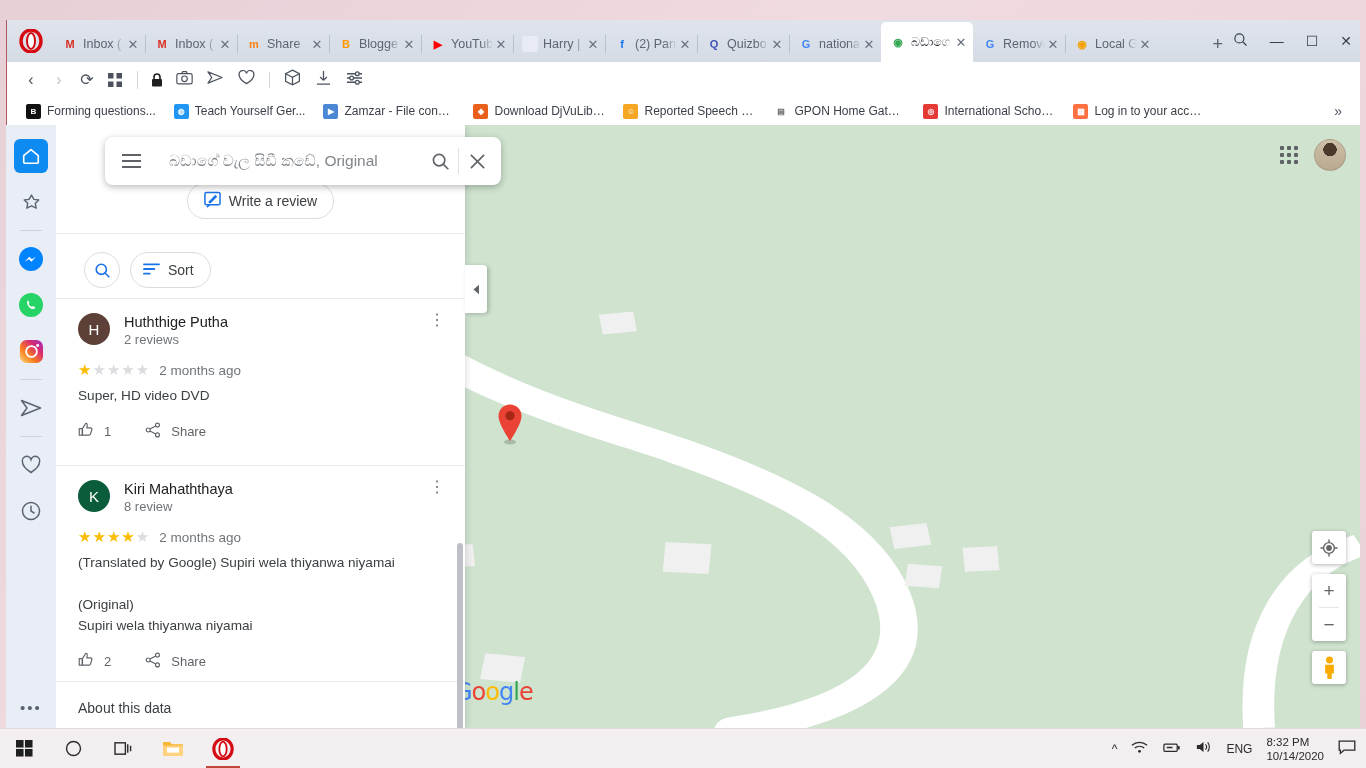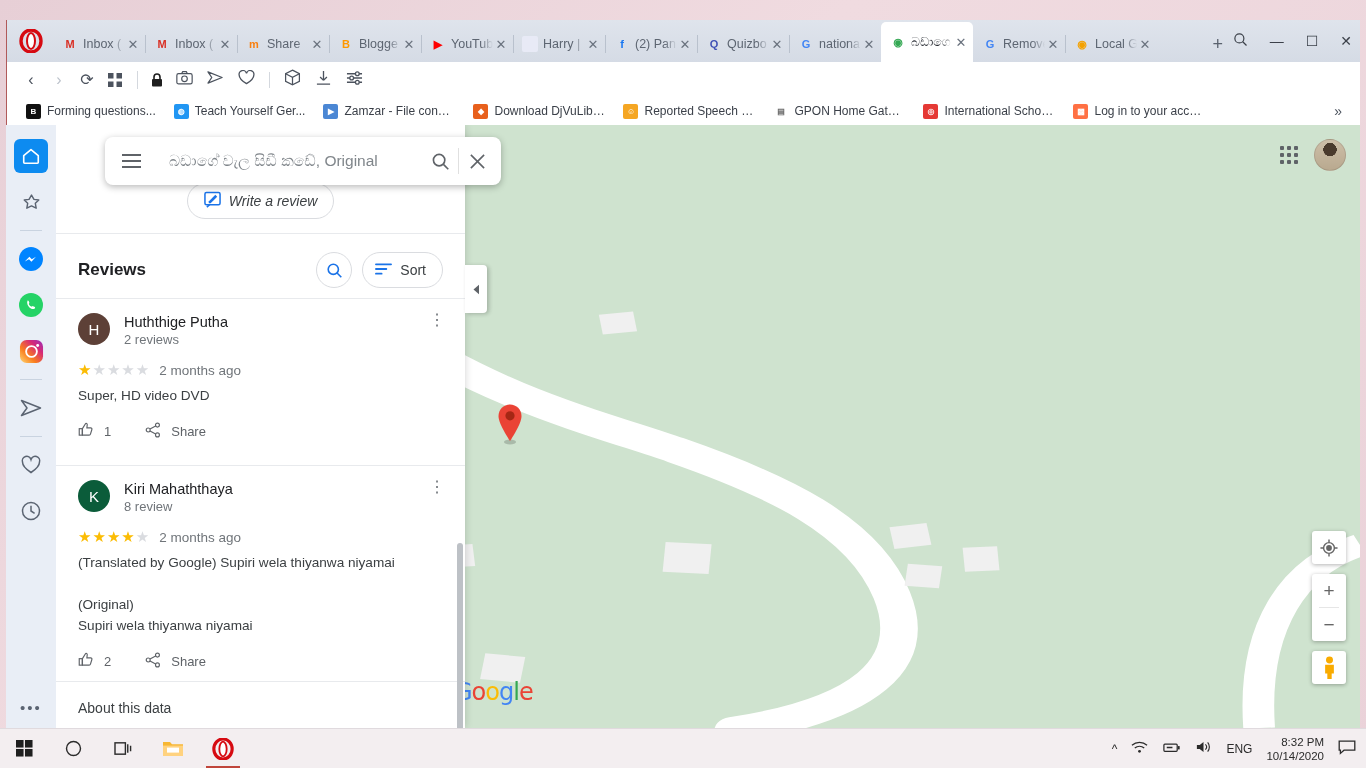--- a/index.html
+++ b/index.html
@@ -71,21 +71,21 @@
   
   .maps { position:relative; flex:1; overflow:hidden; background:#cfe3cf; }
   .mapcanvas { position:absolute; inset:0; background:#cfe3cf; }
 
   
   .mappanel { position:absolute; left:0; top:0; width:409px; height:100%; background:#fff; z-index:6;
               box-shadow:0 0 8px rgba(0,0,0,0.18); overflow:hidden; }
   .panel-top { padding-top:52px; }
   .write-review-wrap { display:flex; justify-content:center; padding:6px 0 14px; }
   .write-review { border:1px solid #dadce0; border-radius:18px; padding:7px 16px; display:flex; align-items:center; gap:8px;
-                  font-size:14px; color:#3c4043; background:#fff;font-style:italic; }
+                  font-size:14px; color:#3c4043; background:#fff; }
   .panel-sep { height:1px; background:#e8eaed; }
   .reviews-head { display:flex; align-items:center; padding:18px 22px 10px; }
   .reviews-title { font-size:17px; font-weight:bold; color:#202124; flex:1; }
   .circle-btn { width:36px; height:36px; border-radius:50%; border:1px solid #dadce0; display:flex; align-items:center;
                 justify-content:center; background:#fff; margin-left:6px; }
   .sort-btn { height:36px; border-radius:18px; border:1px solid #dadce0; display:flex; align-items:center; gap:8px;
               padding:0 16px 0 12px; background:#fff; font-size:14px; color:#3c4043; margin-left:10px; }
   .review { padding:14px 22px 6px; position:relative; }
   .rv-head { display:flex; align-items:flex-start; gap:14px; }
   .avatar { width:32px; height:32px; border-radius:50%; color:#fff; display:flex; align-items:center; justify-content:center;
@@ -157,21 +157,21 @@
 
   
   .taskbar { position:absolute; left:0; bottom:0; width:1366px; height:40px; background:#f3eef0;
              display:flex; align-items:center; border-top:1px solid #e0dade; }
   .tb-start { width:48px; height:40px; display:flex; align-items:center; justify-content:center; }
   .tb-search { width:338px; height:28px; background:#fff; border:1px solid #cfc9cc; display:flex; align-items:center;
                gap:12px; padding:0 10px; font-size:12.5px; color:#3c3c3c; }
   .tb-icon { width:50px; height:40px; display:flex; align-items:center; justify-content:center; position:relative; }
   .tb-icon.active::after { content:""; position:absolute; bottom:0; left:8px; right:8px; height:3px; background:#c0453b; }
   .tray { margin-left:auto; display:flex; align-items:center; gap:14px; padding-right:10px; color:#2b2b2b; font-size:12px; }
-  .clock { text-align:right; line-height:14px; font-size:11.5px; }
+  .clock { text-align:left; line-height:14px; font-size:11.5px; }
 </style>
 </head>
 <body>
 
 <div id="app">
   <div class="wallpaper"></div>
 
   <div class="browser">
 
     <div class="tabstrip">
@@ -465,21 +465,20 @@
                   <path d="M5 11l7-7 2 2-7 7H5z" fill="#1a73e8"></path>
                   <path d="M3 17l3-2.5" stroke="#1a73e8" stroke-width="1.6"></path>
                 </svg>
             </span>
             <span>Write a review</span>
           </div>
         </div>
         <div class="panel-sep"></div>
 
         <div class="reviews-head">
-          <div class="reviews-title">Reviews</div>
           <div class="circle-btn">
             <svg width="17" height="17" viewBox="0 0 20 20">
                 <circle cx="8.6" cy="8.6" r="6" fill="none" stroke="#1a73e8" stroke-width="1.9"></circle>
                 <line x1="13" y1="13" x2="18" y2="18" stroke="#1a73e8" stroke-width="1.9"></line>
               </svg>
           </div>
           <div class="sort-btn">
             <span>
               <svg width="17" height="14" viewBox="0 0 18 14">
                   <path d="M1 2h16M1 7h11M1 12h6" stroke="#1a73e8" stroke-width="1.9" stroke-linecap="round"></path>

